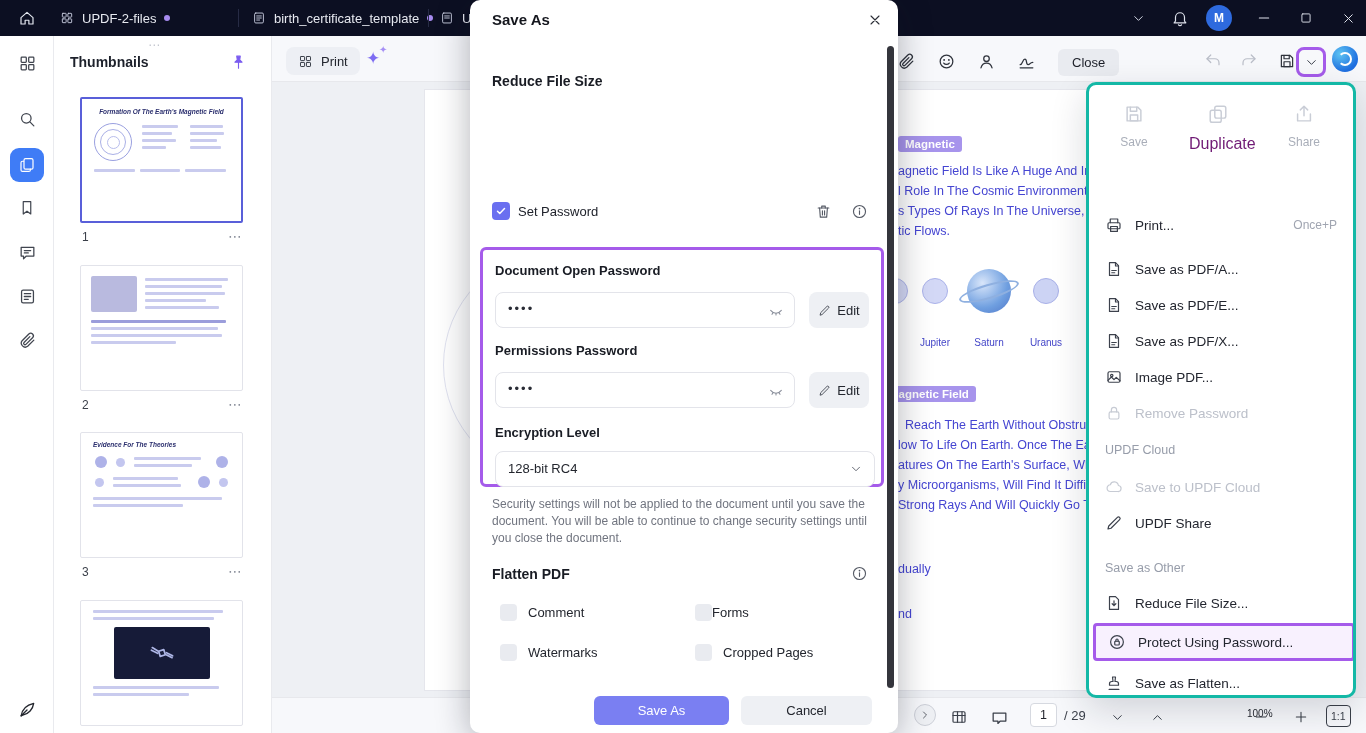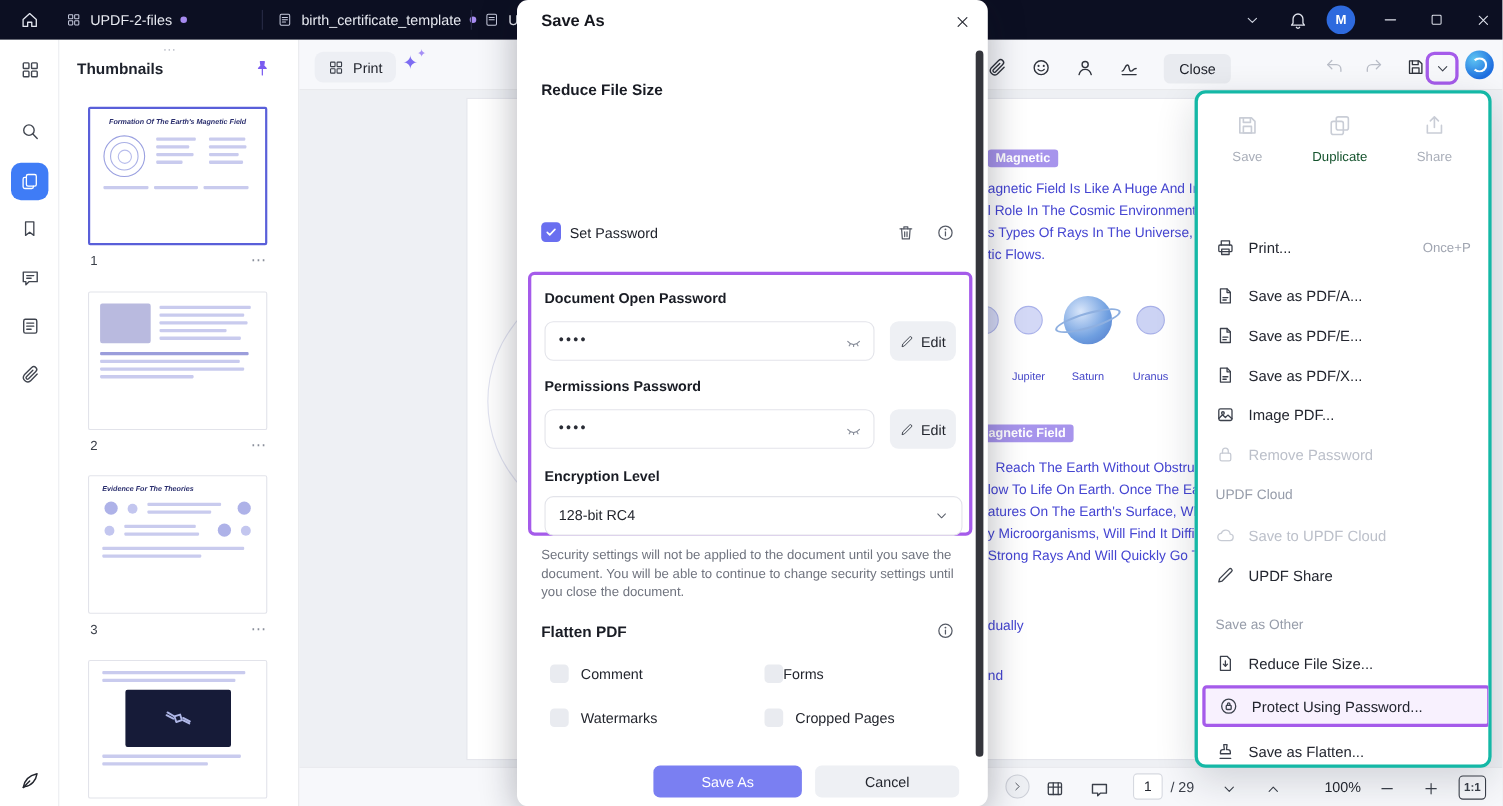--- a/index.html
+++ b/index.html
@@ -395,33 +395,33 @@
   <div class="a ctr" style="left:834px;top:8px;width:22px;height:22px;color:#3a3f49">
       <svg class="s" viewBox="0 0 24 24" width="15" height="15">
         <path d="M6 9l6 6 6-6"></path>
       </svg>
     </div>
   <div class="a ctr" style="left:874px;top:8px;width:22px;height:22px;color:#3a3f49">
       <svg class="s" viewBox="0 0 24 24" width="15" height="15">
         <path d="M6 15l6-6 6 6"></path>
       </svg>
     </div>
-  <div class="a" style="left:932px;top:10px;font-size:13px;color:#23262e">100%</div>
+  <div class="a" style="left:975px;top:10px;font-size:10px;color:#23262e">100%</div>
   <div class="a ctr" style="left:978px;top:8px;width:22px;height:22px;color:#3a3f49">
       <svg class="s" viewBox="0 0 24 24" width="16" height="16">
         <path d="M5 12h14"></path>
       </svg>
     </div>
   <div class="a ctr" style="left:1018px;top:8px;width:22px;height:22px;color:#3a3f49">
       <svg class="s" viewBox="0 0 24 24" width="16" height="16">
         <path d="M12 5v14M5 12h14"></path>
       </svg>
     </div>
   <div class="a ctr" style="left:1054px;top:7px;height:22px;padding:0 4px;border:1.6px solid #3a3f49;border-radius:4px">
-    <span style="font-size:10.5px;font-weight:700;color:#3a3f49">1:1</span>
+    <span style="font-size:10.5px;font-weight:400;color:#3a3f49">1:1</span>
   </div>
 </div>
 
 <div class="a" style="left:470px;top:0;width:428px;height:733px;background:#fff;border-radius:10px;box-shadow:0 6px 34px rgba(15,18,35,.32);z-index:50">
   <div class="a" style="left:22px;top:11px;font-size:15px;font-weight:700;color:#14161d">Save As</div>
   <div class="a ctr" style="left:394px;top:9px;width:22px;height:22px;color:#2a2d36">
       <svg class="s" viewBox="0 0 24 24" width="16" height="16">
         <path d="M6 6l12 12M18 6L6 18"></path>
       </svg>
     </div>
@@ -551,21 +551,21 @@
       </span>
     <div style="font-size:12px;color:#a9aeb9;margin-top:8px">Save</div>
   </div>
   <div class="a" style="left:100px;top:16px;width:58px;text-align:center;color:#c9cdd6">
     <span class="ctr" style="height:26px">
         <svg class="s" viewBox="0 0 24 24" width="22" height="22">
           <rect x="8.5" y="3.5" width="12" height="13" rx="2"></rect>
           <rect x="3.5" y="8" width="12" height="13" rx="2"></rect>
         </svg>
       </span>
-    <div style="font-size:12px;color:#14532d;margin-top:8px">Duplicate</div>
+    <div style="font-size:16px;color:#701a75;margin-top:8px">Duplicate</div>
   </div>
   <div class="a" style="left:186px;top:16px;width:58px;text-align:center;color:#c9cdd6">
     <span class="ctr" style="height:26px">
         <svg class="s" viewBox="0 0 24 24" width="22" height="22">
           <path d="M12 14V4"></path>
           <path d="M8 7.5L12 3.5l4 4"></path>
           <path d="M5 12v7.5h14V12"></path>
         </svg>
       </span>
     <div style="font-size:12px;color:#a9aeb9;margin-top:8px">Share</div>

